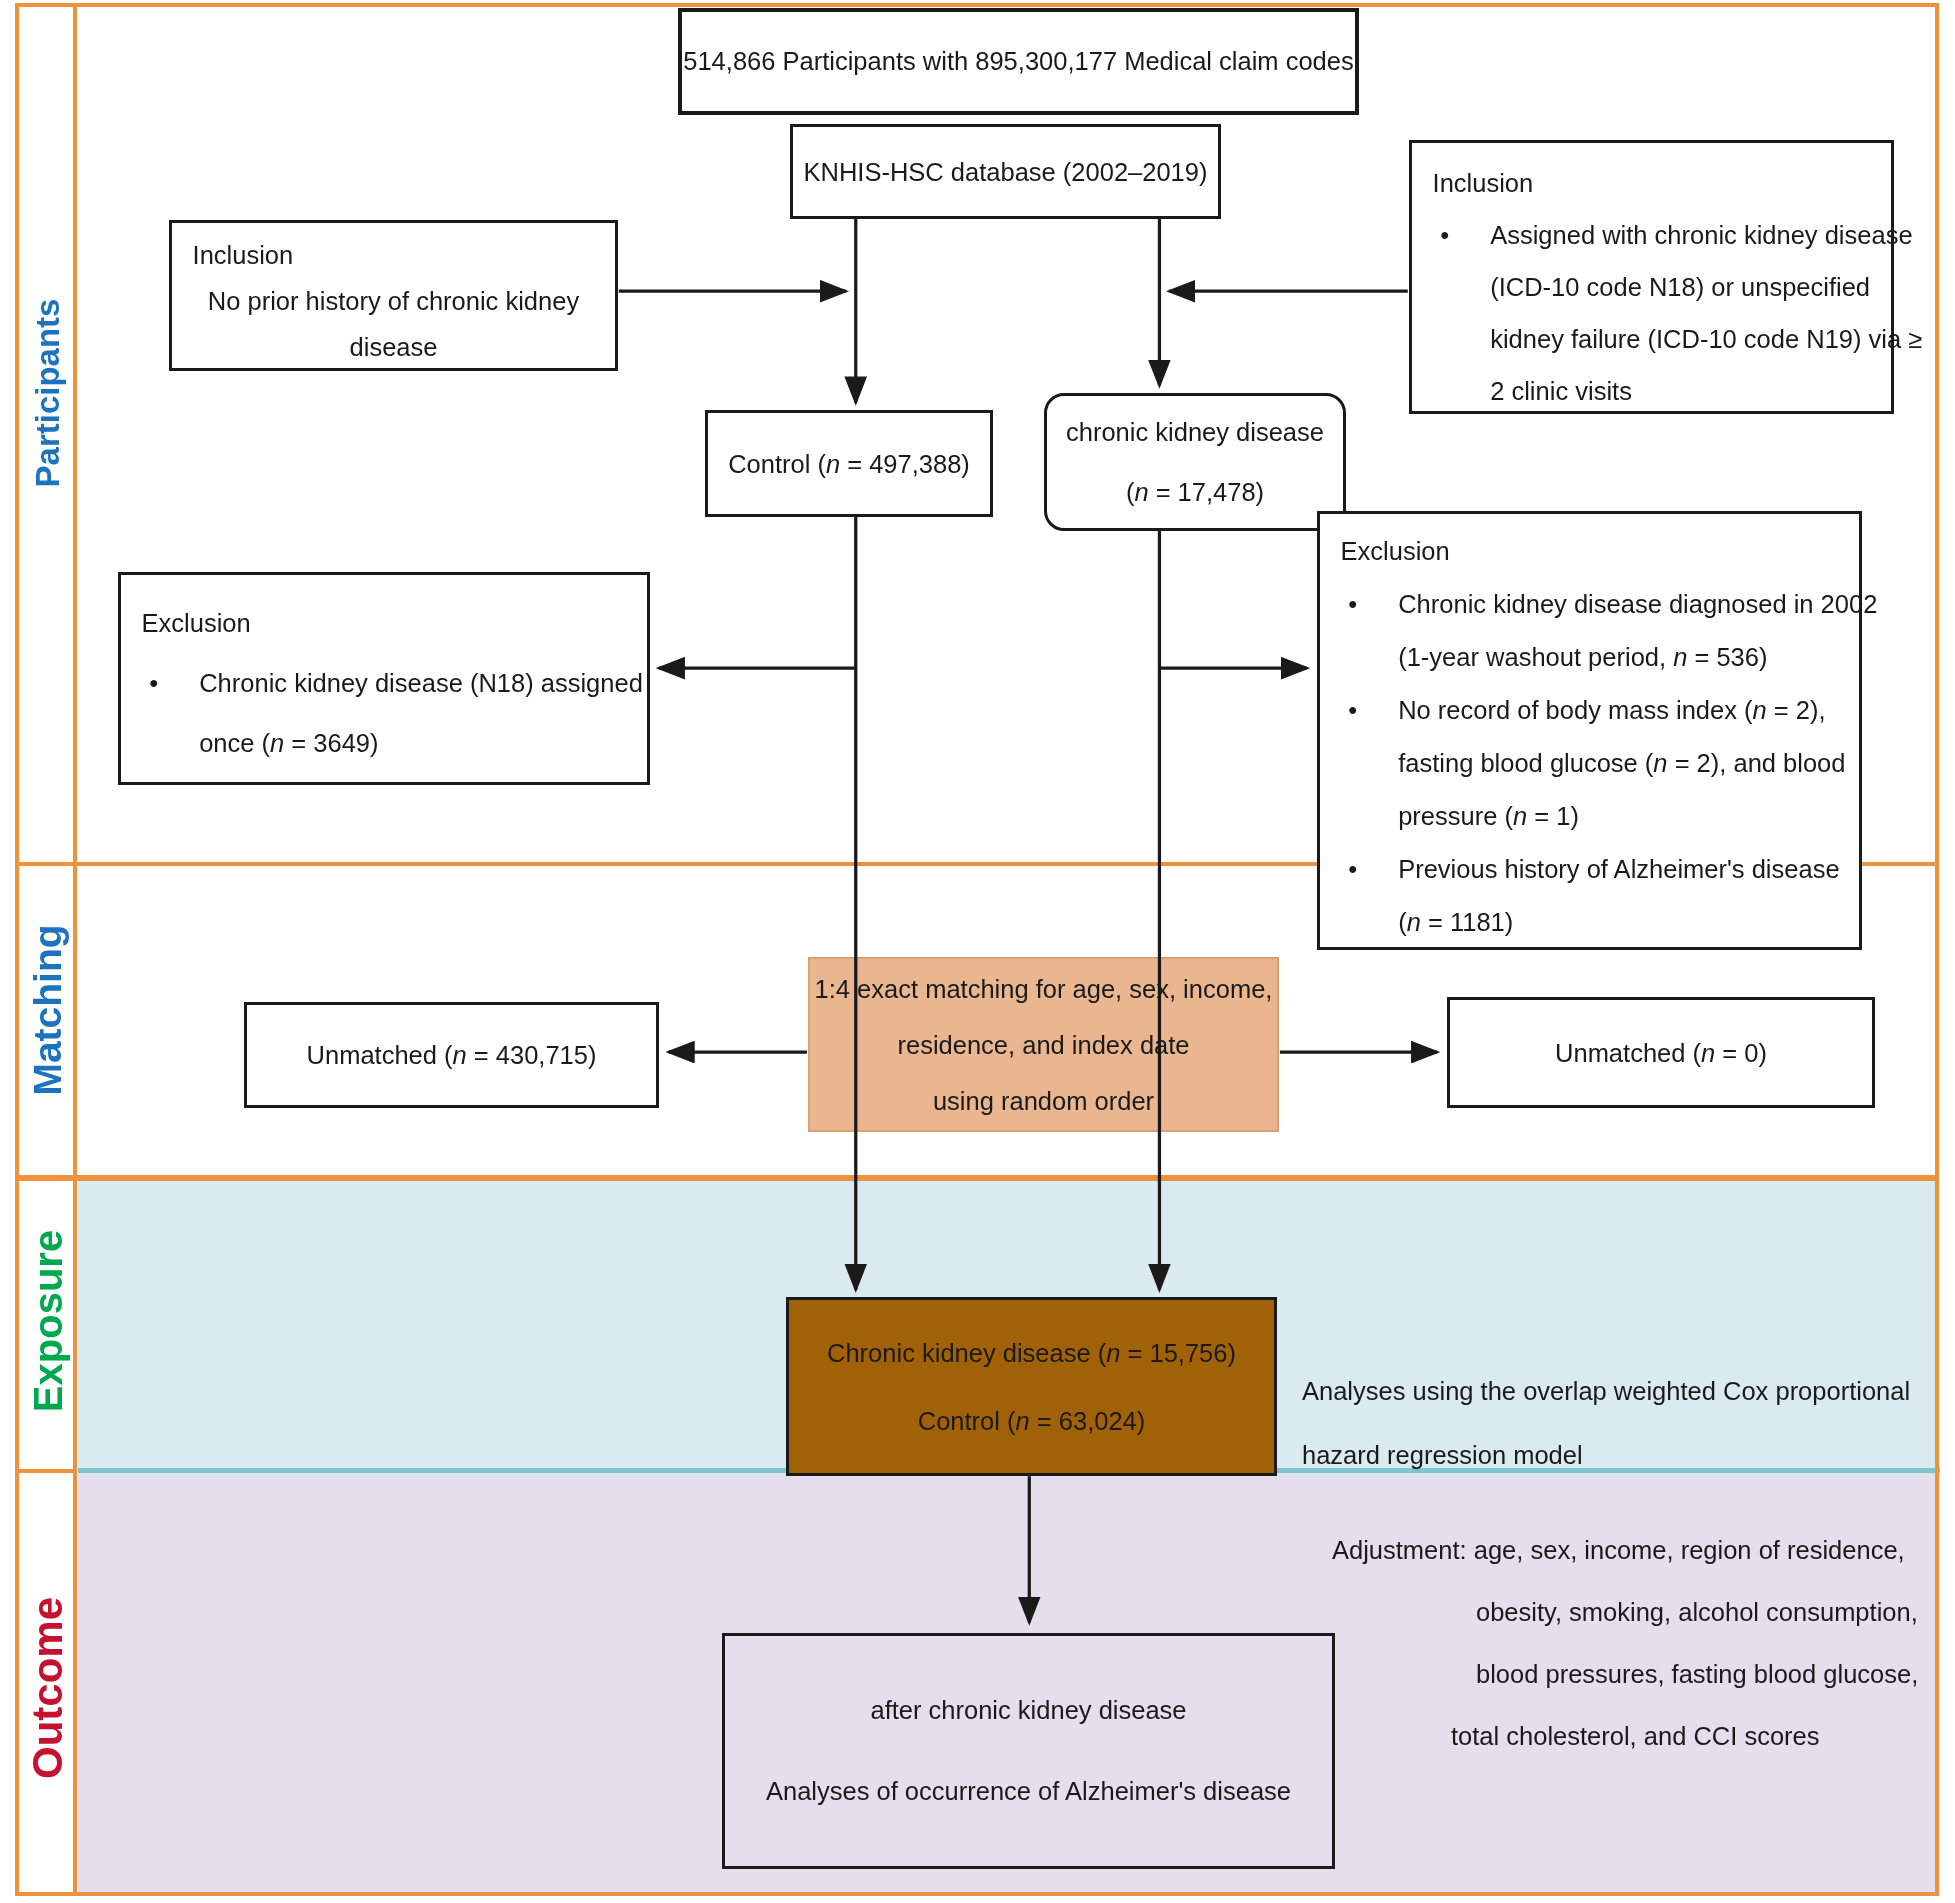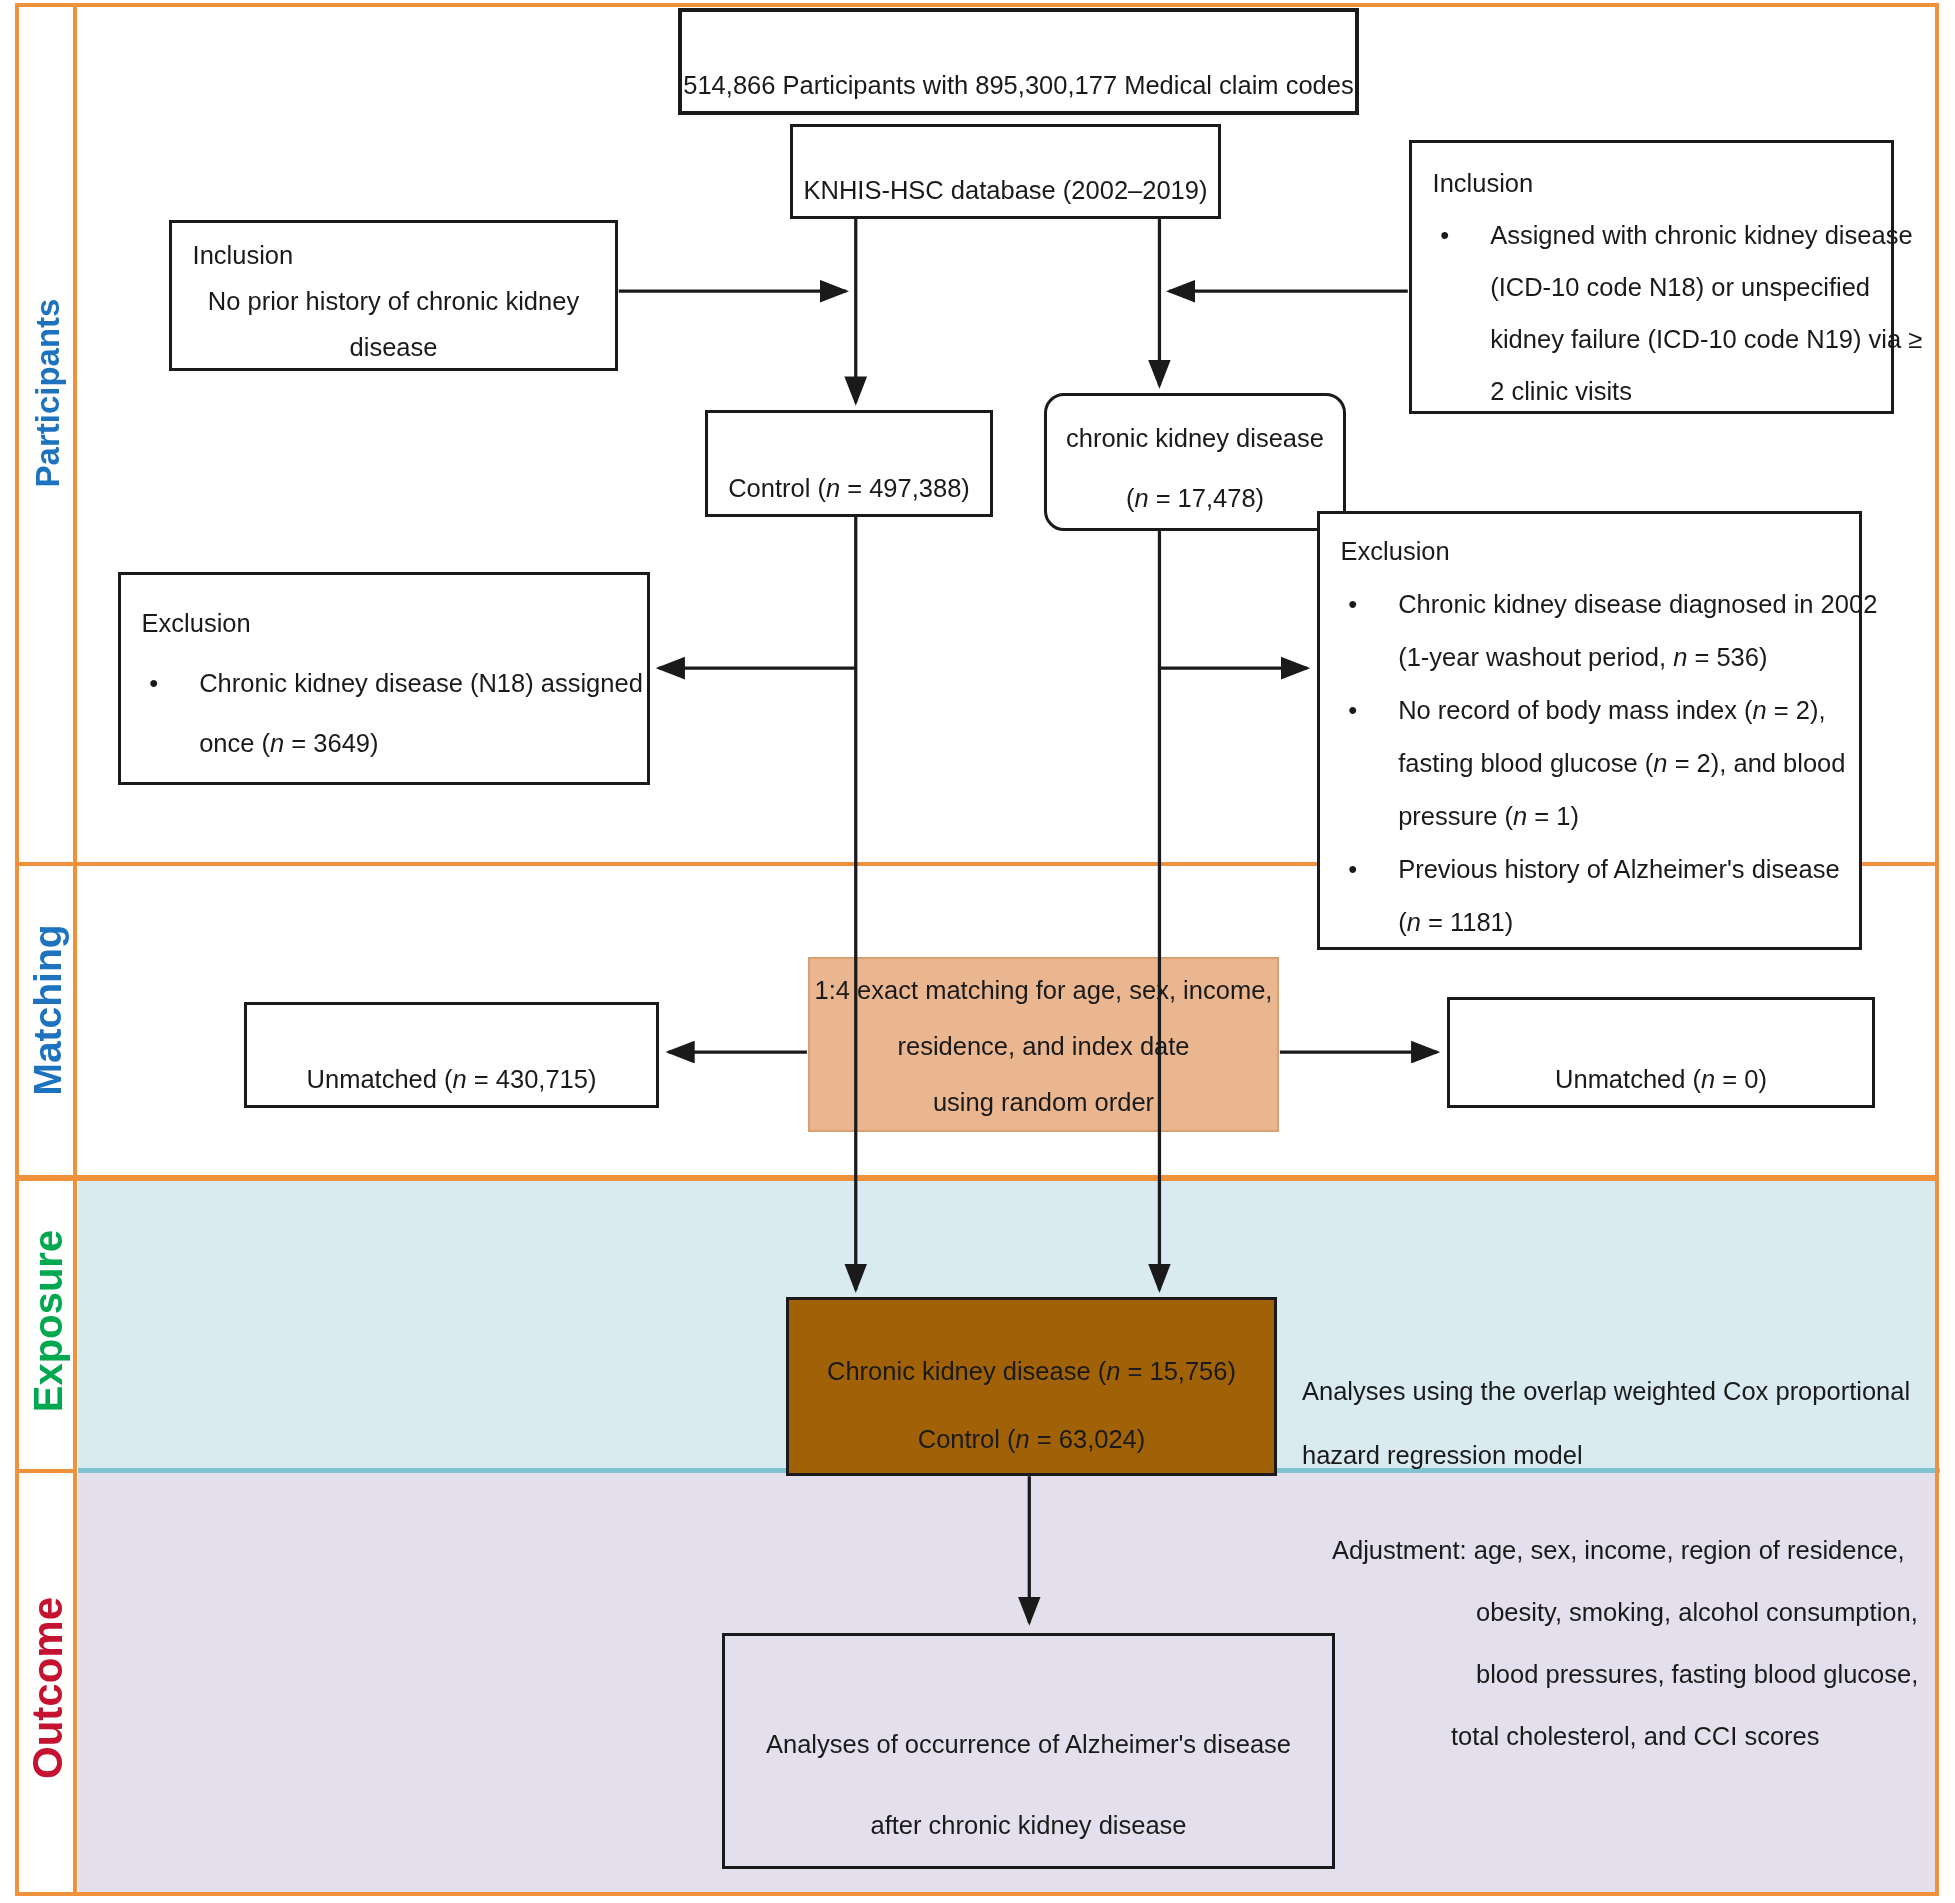--- a/index.html
+++ b/index.html
@@ -30,21 +30,21 @@
   }
   .lbl-blue{color:#1e73be;}
   .lbl-green{color:#00a84f;}
   .lbl-red{color:#c51230;}
   
   .box{
     position:absolute;z-index:4;background:#ffffff;
     border:3.3px solid #1a1a1a;box-sizing:border-box;
     font-size:25.5px;line-height:52px;
   }
-  .box.centered{display:flex;flex-direction:column;justify-content:flex-end;align-items:center;text-align:center;}
+  .box.centered{display:flex;flex-direction:column;justify-content:center;align-items:center;text-align:center;}
   .box .line{white-space:nowrap;}
   .tan{background:#eab690;border:2.2px solid #d9a071;}
   .fill-blue{background:#a16207;}
   .fill-purple{background:#e4dfec;}
   .pad{padding:14px 20.6px;}
   .box-title{white-space:nowrap;}
   .bullet-item{display:flex;align-items:flex-start;}
   .bullet-glyph{width:50px;flex:0 0 50px;padding-left:7.6px;}
   .bullet-lines .line{white-space:nowrap;}
   
@@ -164,22 +164,22 @@
     <div class="line">Chronic kidney disease (<i>n</i> = 15,756)</div>
     <div class="line">Control (<i>n</i> = 63,024)</div>
   </div>
 
   <div class="note" style="left:1302px;top:1359px;line-height:64px;">
     <div class="line">Analyses using the overlap weighted Cox proportional</div>
     <div class="line">hazard regression model</div>
   </div>
 
   <div class="box fill-purple centered" style="left:722px;top:1633px;width:613px;height:236px;line-height:81px;">
+    <div class="line">after chronic kidney disease</div>
     <div class="line">Analyses of occurrence of Alzheimer's disease</div>
-    <div class="line">after chronic kidney disease</div>
   </div>
 
   <div class="note" style="left:1332px;top:1519px;line-height:62px;">
     <div class="line">Adjustment:  age, sex, income, region of residence,</div>
     <div class="line" style="padding-left:144px;">obesity, smoking, alcohol consumption,</div>
     <div class="line" style="padding-left:144px;">blood pressures, fasting blood glucose,</div>
     <div class="line" style="padding-left:119px;">total cholesterol, and CCI scores</div>
   </div>
 
   <svg id="arrows" width="1955" height="1903" viewBox="0 0 3605 3509">

